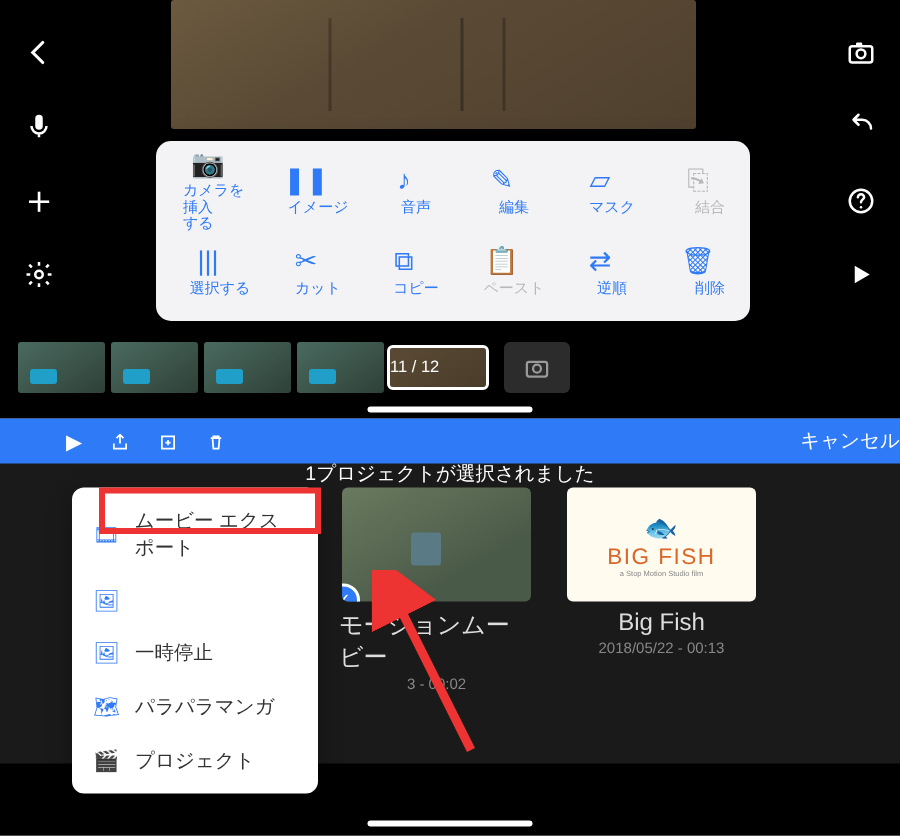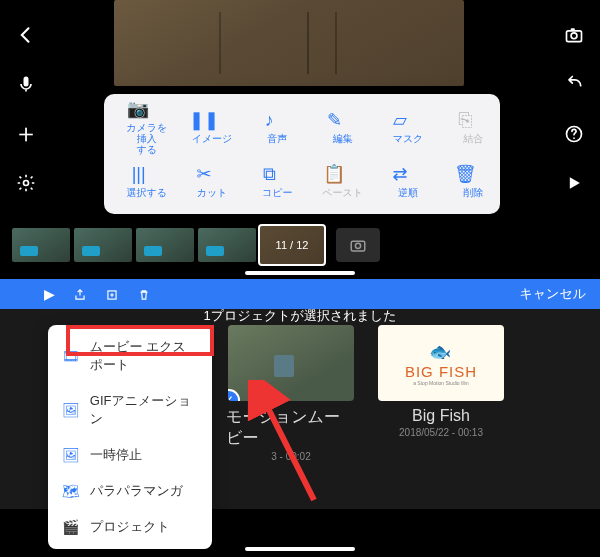--- a/index.html
+++ b/index.html
@@ -9,34 +9,34 @@
   .right-rail { position: absolute; right: 0; top: 0; width: 52px; height: 218px; display: flex; flex-direction: column; align-items: center; justify-content: space-around; padding: 10px 0; }
   .rail-btn { color: #fff; font-size: 20px; width: 34px; height: 34px; display: flex; align-items: center; justify-content: center; cursor: pointer; }
   .preview { position: absolute; left: 114px; top: 0; width: 350px; height: 86px; background: linear-gradient(150deg, #6b5a3f 0%, #5a4a35 40%, #4f402e 100%); border-radius: 2px; }
   .preview::before { content:""; position:absolute; left:55%; top:12px; width:2px; height:62px; background:rgba(0,0,0,.3); box-shadow: 28px 0 rgba(0,0,0,.25), -88px 0 rgba(0,0,0,.25); }
   .toolbar-pop { position: absolute; left: 104px; top: 94px; width: 396px; height: 120px; background: #f3f3f5; border-radius: 10px; box-shadow: 0 4px 18px rgba(0,0,0,.4); display: grid; grid-template-columns: repeat(6,1fr); grid-template-rows: 1fr 1fr; padding: 6px 2px; }
   .toolbar-pop::after { content:""; position:absolute; left:50%; bottom:-8px; margin-left:-8px; border:8px solid transparent; border-top-color:#f3f3f5; }
   .tb-item { display:flex; flex-direction:column; align-items:center; justify-content:center; gap:4px; font-size:10px; cursor:pointer; }
   .tb-item.on { color:#2f7af6; }
   .tb-item.off { color:#b8b8b8; }
   .tb-icon { font-size:18px; line-height:1; }
-  .tb-label { text-align:center; line-height:1.1; white-space:pre-line;margin-left:16px; }
+  .tb-label { text-align:left; line-height:1.1; white-space:pre-line;margin-left:16px; }
   .thumb-strip { position:absolute; left:0; right:0; top:222px; height:46px; display:flex; align-items:center; gap:4px; padding-left:12px; }
   .clip { width:58px; height:34px; background: linear-gradient(145deg,#4a6a5f 0%, #3a5248 60%, #2f4038 100%); border-radius:2px; position:relative; }
   .clip .obj { position:absolute; left:8px; bottom:6px; width:18px; height:10px; background:#20a0c8; border-radius:2px; }
-  .clip.sel { outline:2px solid #fff; width:64px; height:38px; background: linear-gradient(145deg,#5a4a35,#4a3c2a); display:flex; align-items:center; justify-content:center; color:#fff; font-size:11px; }
+  .clip.sel { outline:2px solid #fff; width:64px; height:26px; background: linear-gradient(145deg,#5a4a35,#4a3c2a); display:flex; align-items:center; color:#fff; font-size:11px; }
   .cam-thumb { width:44px; height:34px; background:#2c2c2c; border-radius:4px; display:flex; align-items:center; justify-content:center; color:#999; font-size:16px; margin-left:8px; }
   .home-ind { position:absolute; left:50%; bottom:4px; transform:translateX(-50%); width:110px; height:4px; background:#fff; border-radius:3px; }
 
   .bottom-section { position: relative; width: 600px; height: 278px; background: #1a1a1a; }
   .blue-bar { height: 30px; background: #2f7af6; display:flex; align-items:center; color:#fff; font-size:13px; position:relative; }
   .bb-icons { display:flex; gap:18px; padding-left:44px; }
   .bb-icon { font-size:14px; cursor:pointer; }
   .bb-title { position:absolute; left:50%; transform:translateX(-50%); font-size:13px;margin-top:44px; }
-  .bb-cancel { margin-left:auto; padding-right:14px; font-size:13px; cursor:pointer; }
+  .bb-cancel { margin-left:auto; font-size:13px; cursor:pointer; }
 
   .export-menu { position:absolute; left:48px; top:46px; width:164px; background:#fff; border-radius:8px; box-shadow:0 4px 16px rgba(0,0,0,.3); padding:4px 0; z-index:5; }
   .em-item { display:flex; align-items:center; gap:10px; padding:9px 14px; font-size:13px; color:#333; cursor:pointer; }
   .em-icon { width:18px; text-align:center; color:#2f7af6; font-size:14px; }
   .highlight-box { position:absolute; left:66px; top:46px; width:148px; height:31px; border:4px solid #e33; z-index:6; pointer-events:none; }
 
   .project-grid { position:absolute; left:226px; top:46px; display:flex; gap:20px; }
   .proj { width:130px; display:flex; flex-direction:column; align-items:center; }
   .proj-thumb { width:126px; height:76px; border-radius:4px; position:relative; overflow:hidden; }
   .proj1 .proj-thumb { background: linear-gradient(150deg,#6a7a5f 0%, #4a5a48 70%); }
@@ -212,21 +212,20 @@
     <div class="bb-cancel">キャンセル</div>
   </div>
 
   <div class="export-menu" id="export-menu">
       <div class="em-item">
         <span class="em-icon">🎞</span>
         <span>ムービー エクスポート</span>
       </div>
       <div class="em-item">
         <span class="em-icon">🖼</span>
-        <span>GIFアニメーション</span>
       </div>
       <div class="em-item">
         <span class="em-icon">🖼</span>
         <span>一時停止</span>
       </div>
       <div class="em-item">
         <span class="em-icon">🗺</span>
         <span>パラパラマンガ</span>
       </div>
       <div class="em-item">

